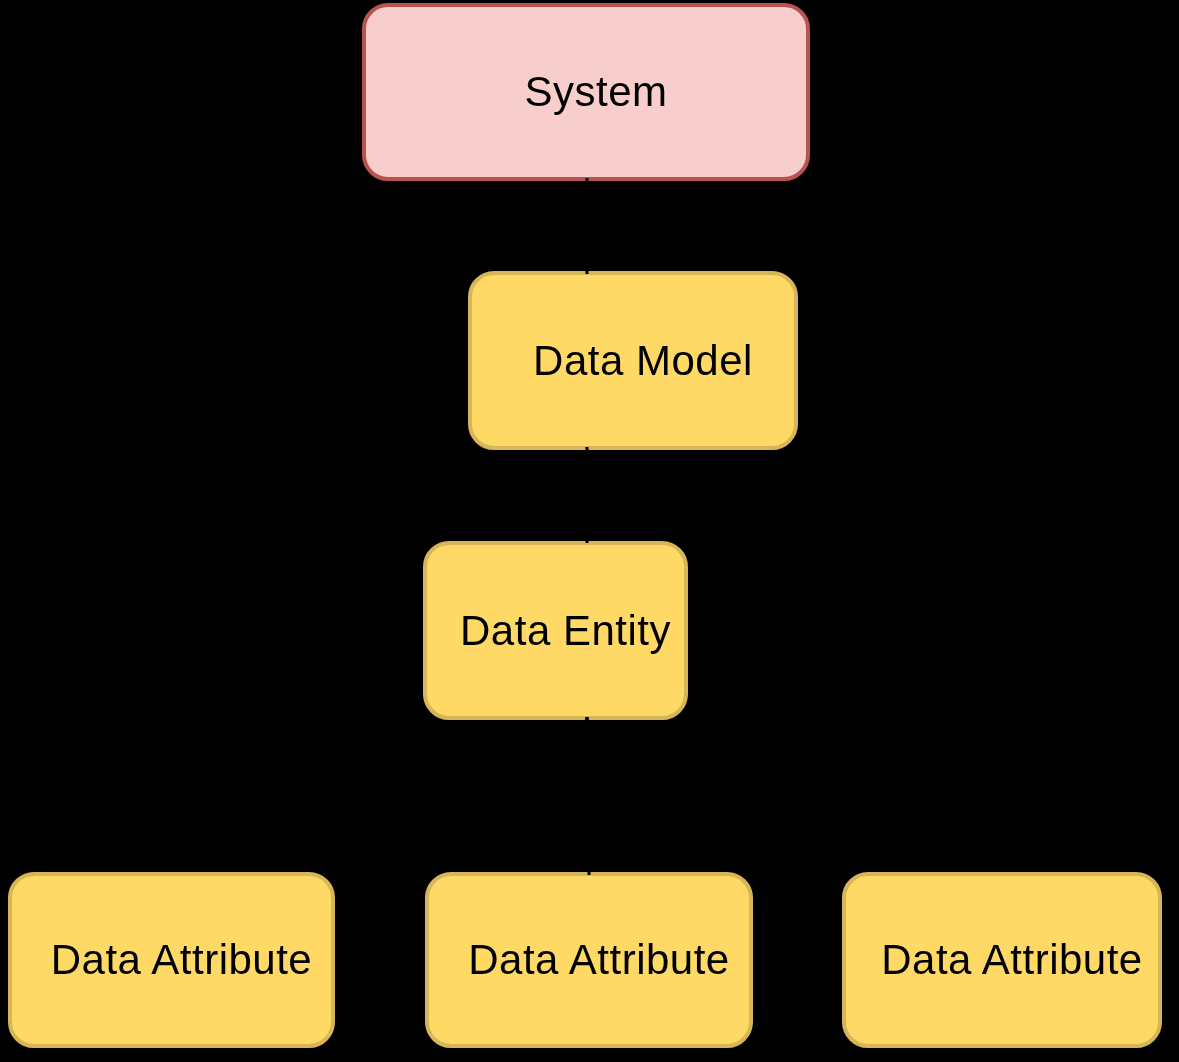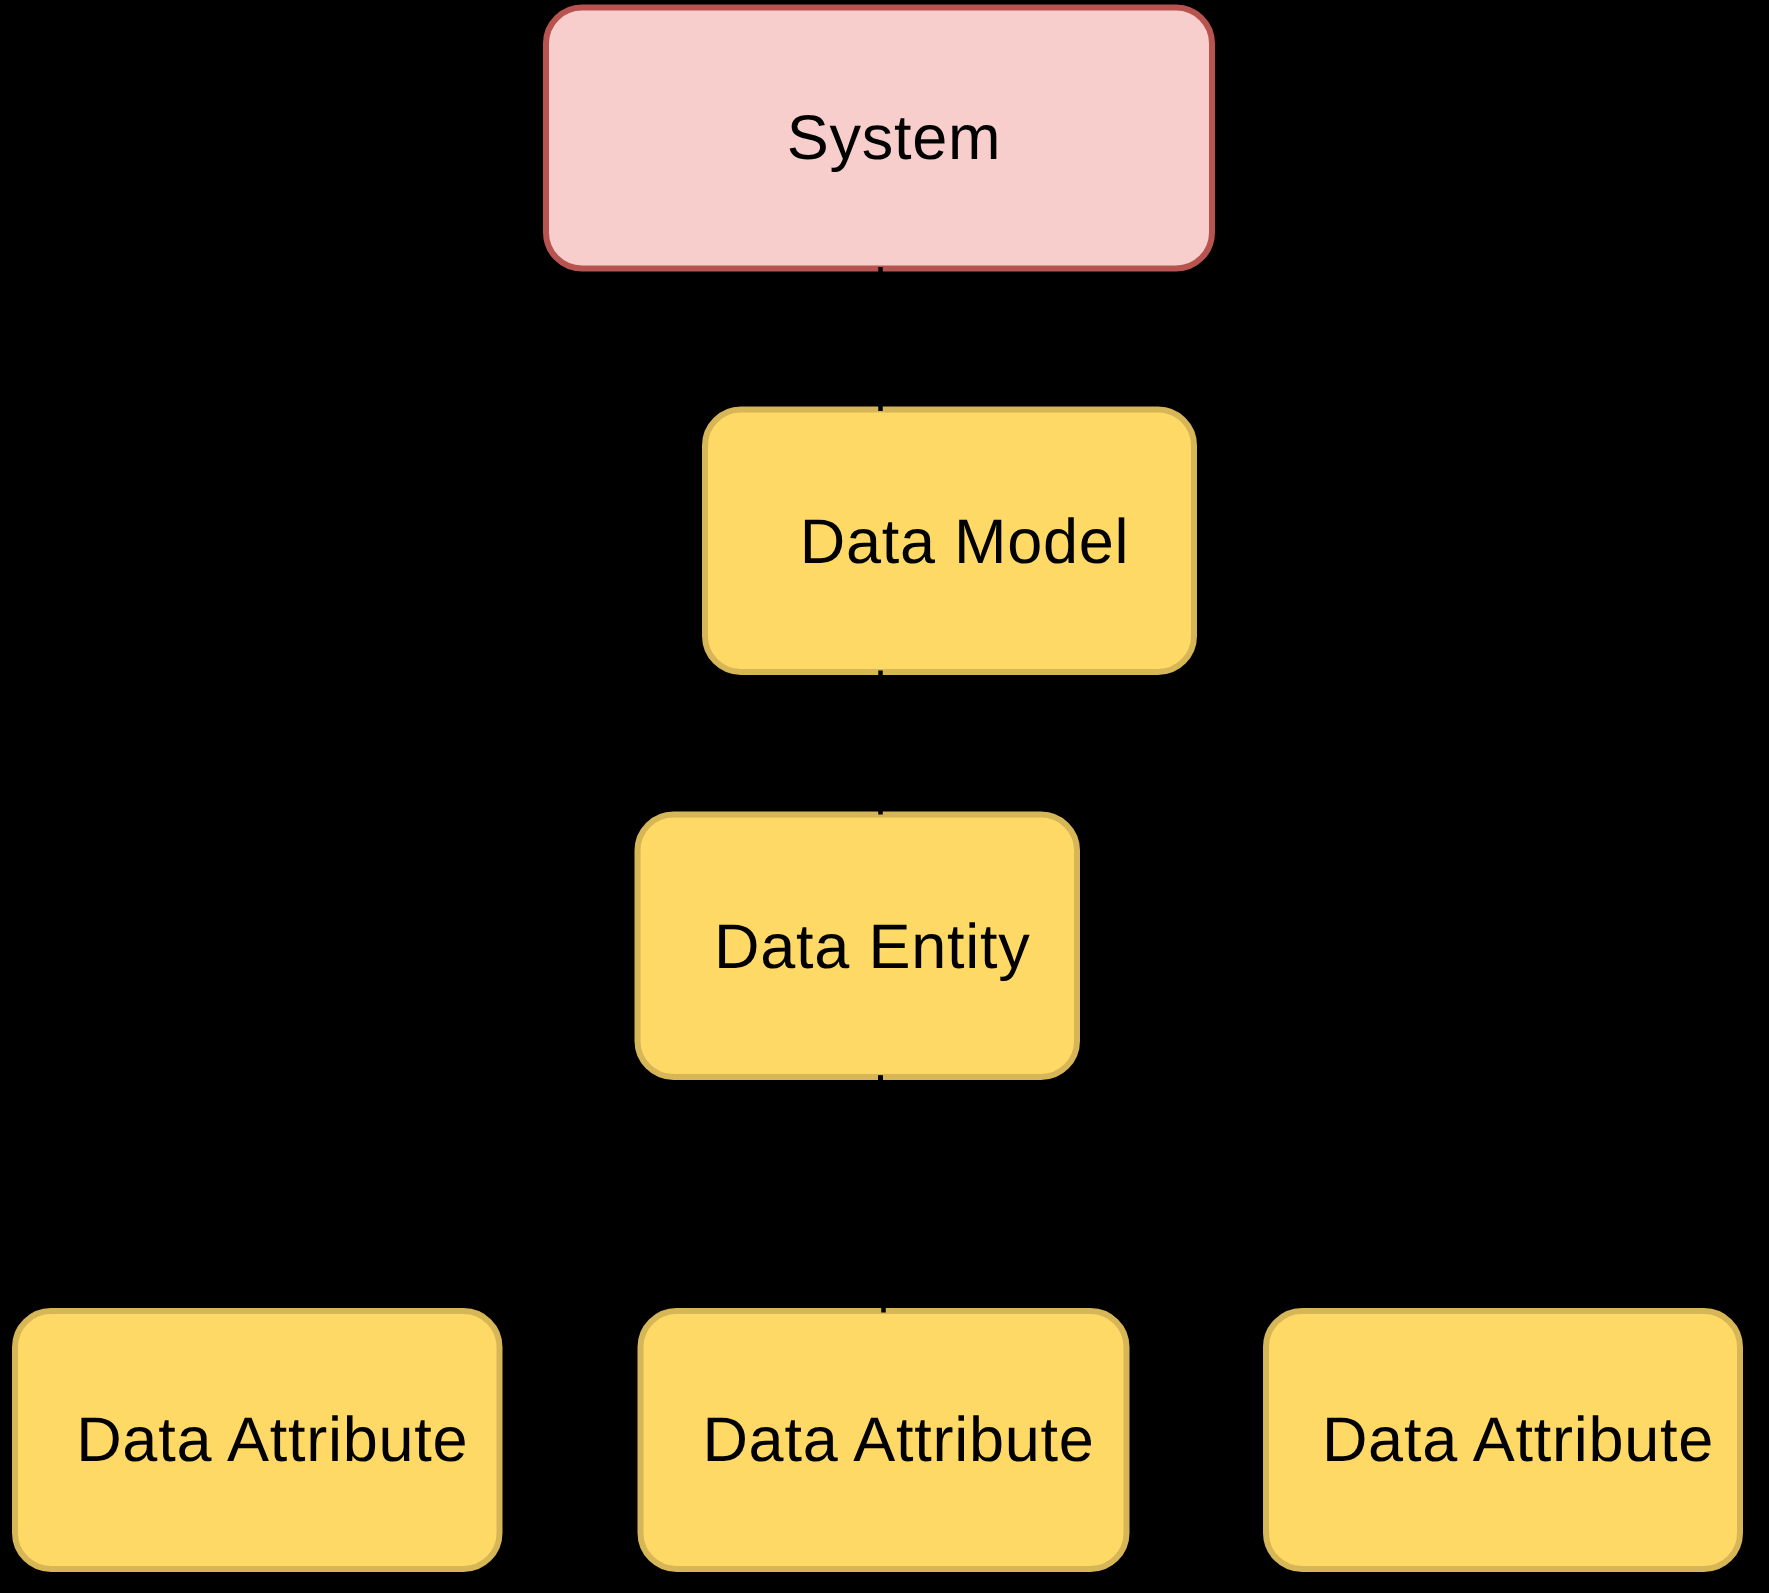--- a/index.html
+++ b/index.html
@@ -31,21 +31,21 @@
   }
   .node .label {
     font-size: 42px;
     font-weight: 400;
     color: #000000;
     letter-spacing: 0.5px;
     white-space: nowrap;
   }
   #node-system       { left: 362px; top: 3px;   width: 448px; height: 178px; }
   #node-data-model   { left: 423px; top: 271px; width: 330px; height: 179px; margin-left: 45px; }
-  #node-data-entity  { left: 423px; top: 541px; width: 297px; height: 179px; }
+  #node-data-entity  { left: 423px; top: 541px; width: 265px; height: 179px; }
   #node-attr-1       { left: 8px;   top: 872px; width: 327px; height: 176px; }
   #node-attr-2       { left: 425px; top: 872px; width: 328px; height: 176px; }
   #node-attr-3       { left: 842px; top: 872px; width: 320px; height: 176px; }
   svg.edges {
     position: absolute;
     inset: 0;
     pointer-events: none;
   }
   svg.edges path {
     fill: none;

